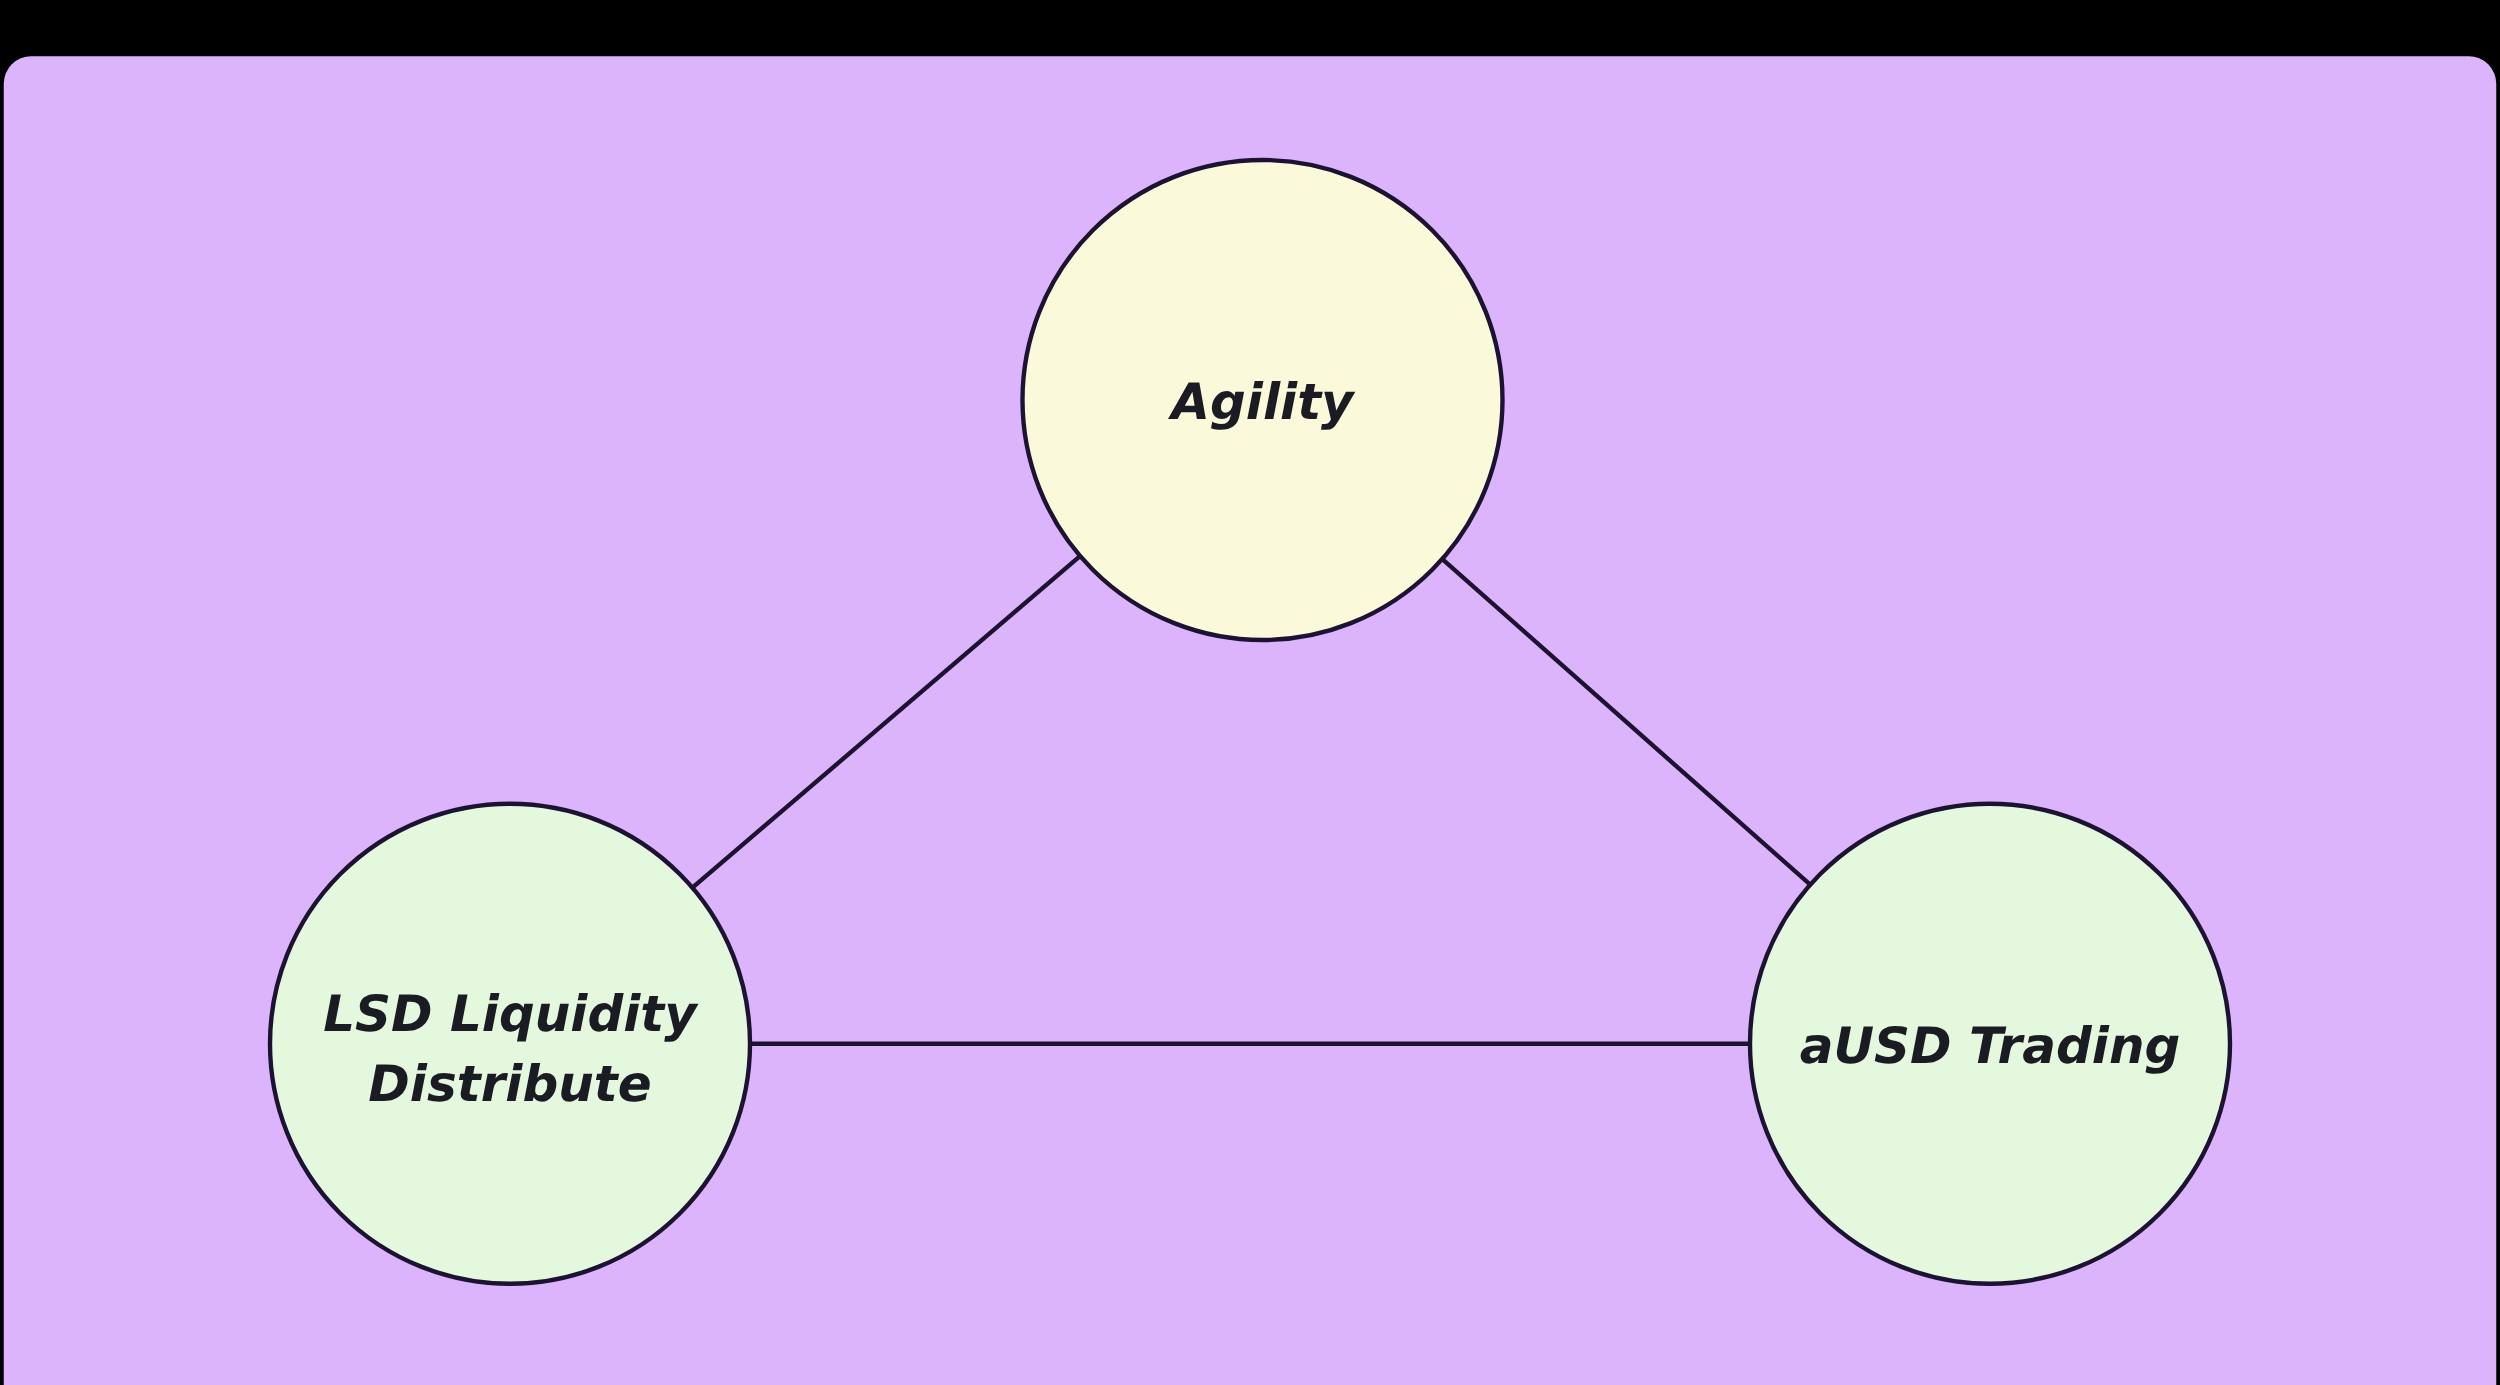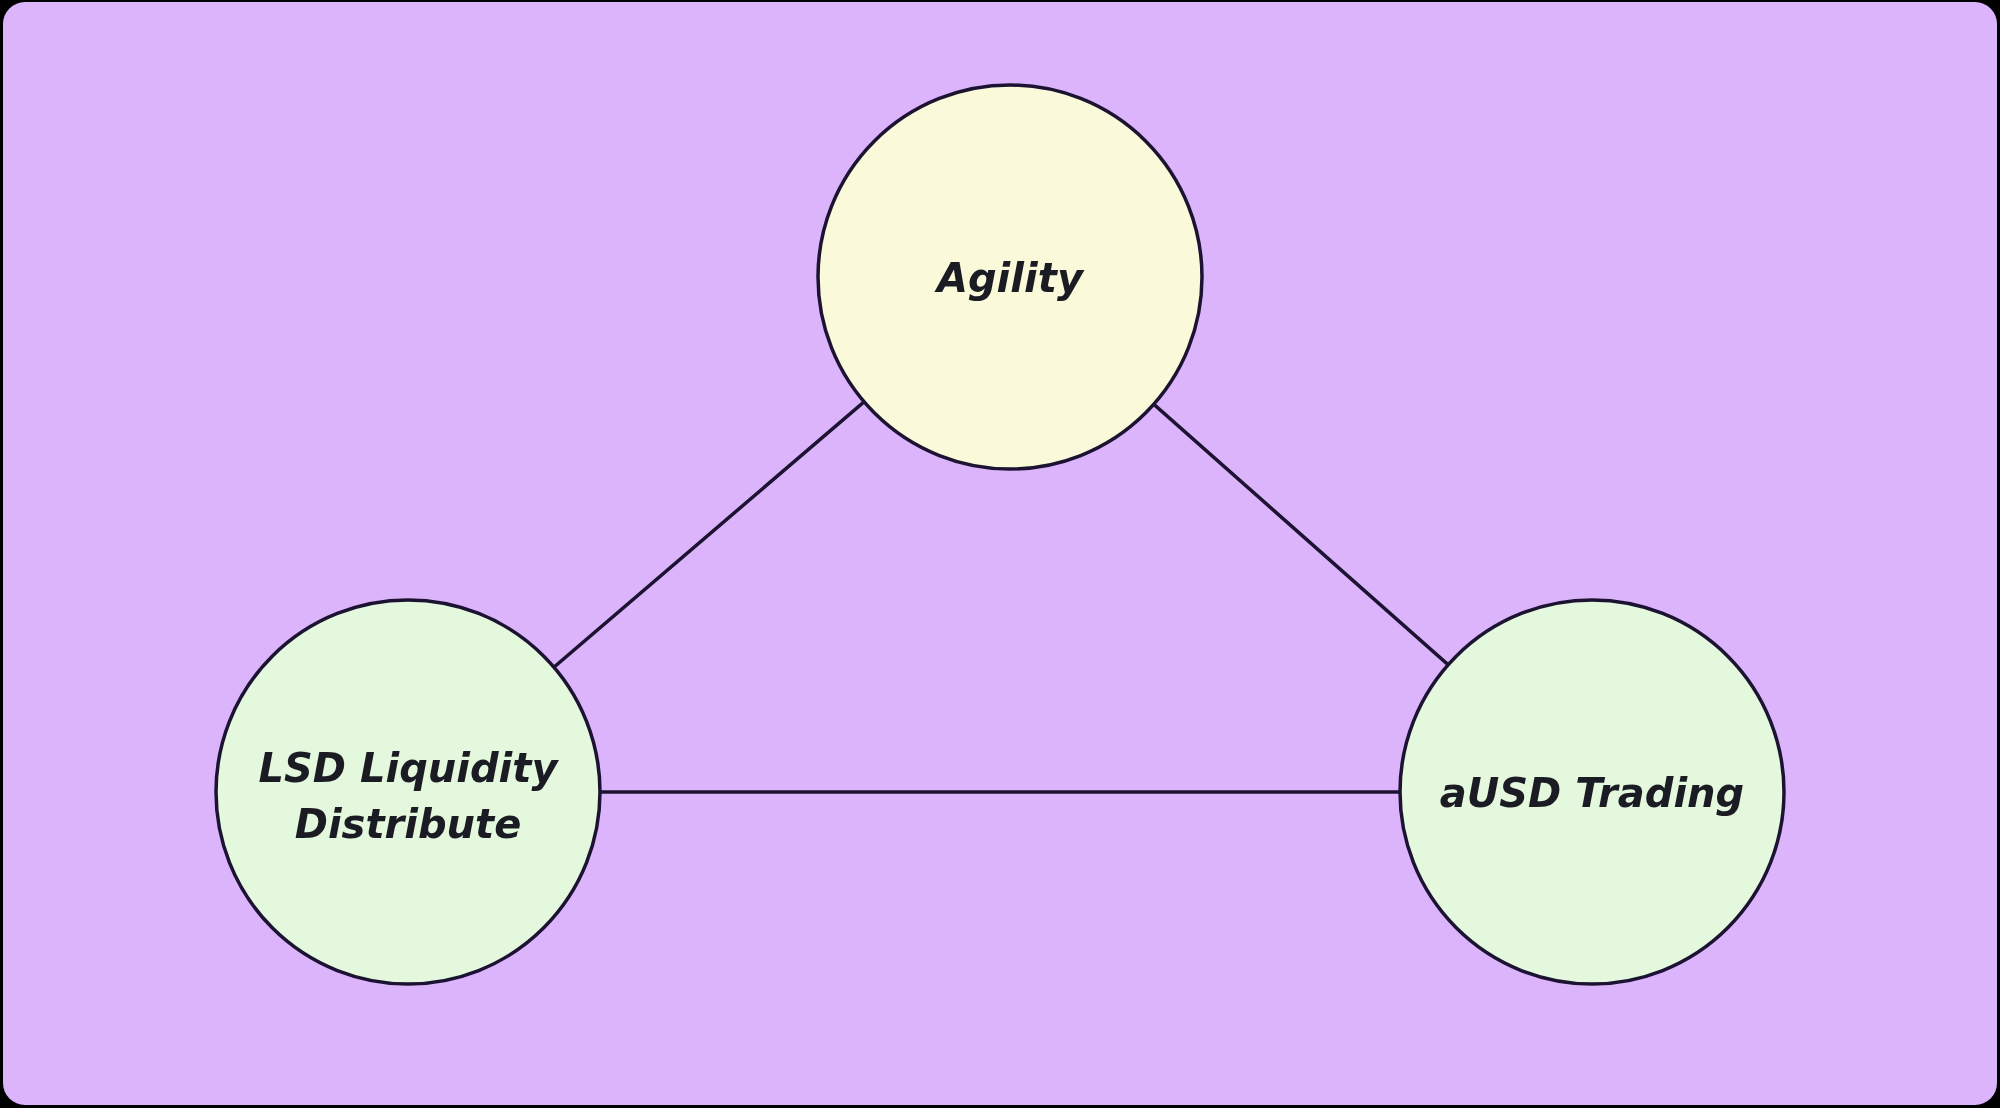--- a/index.html
+++ b/index.html
@@ -7,20 +7,21 @@
     padding: 0;
     background: #000000;
     width: 2000px;
     height: 1108px;
     overflow: hidden;
   }
   .stage {
     position: relative;
     width: 2000px;
     height: 836px;
+    margin-top: 43px;
   }
   svg {
     display: block;
   }
   .node-label {
     font-family: "DejaVu Sans", "Liberation Sans", sans-serif;
     font-weight: bold;
     font-style: italic;
     font-size: 40px;
     text-anchor: middle;

